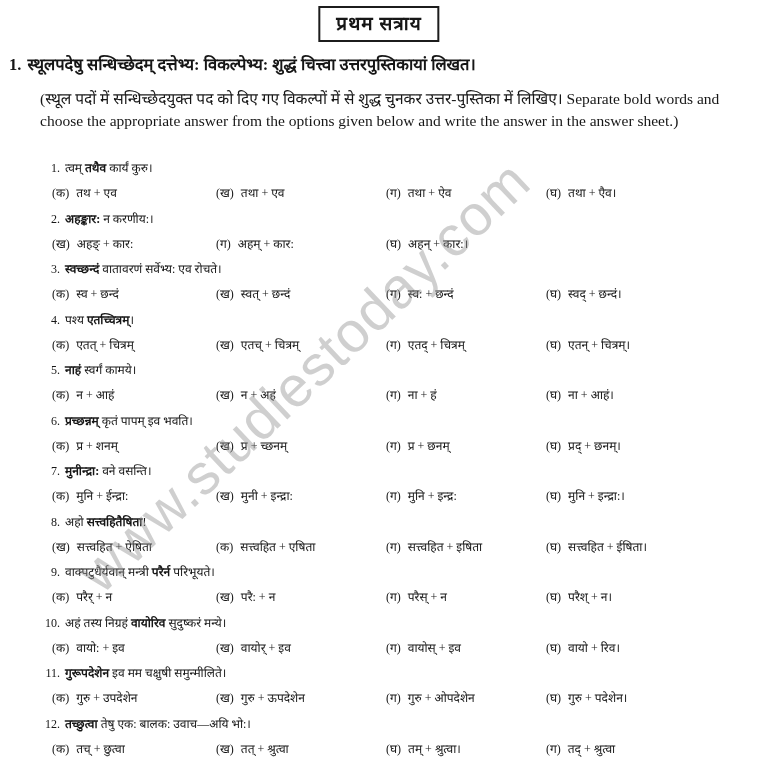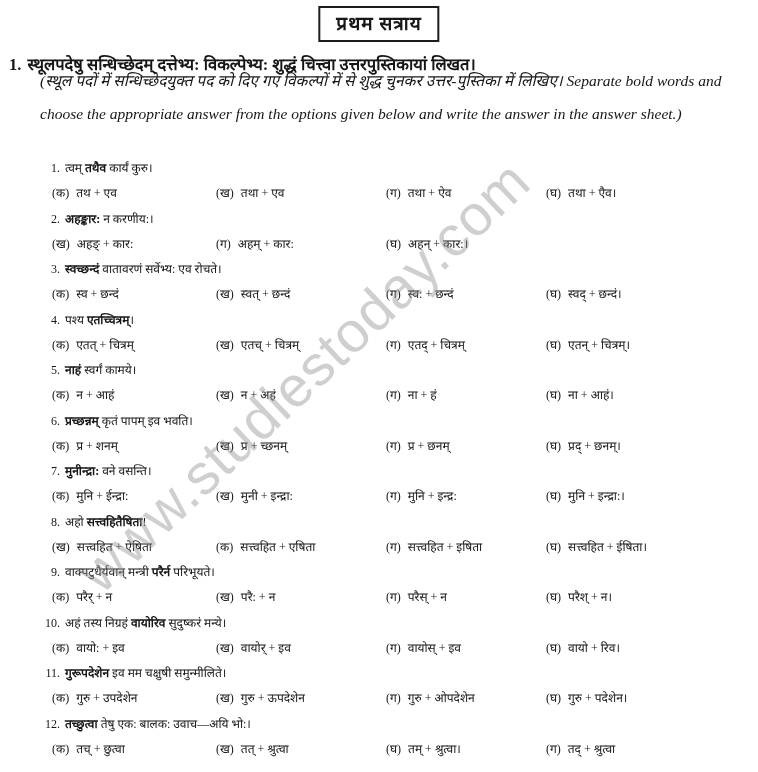--- a/index.html
+++ b/index.html
@@ -19,22 +19,22 @@
     letter-spacing:1px;
     background:#fff;
     text-align:right;
   }
   .q-head{
     position:absolute;top:53px;left:9px;width:720px;
     font-size:16.5px;font-weight:bold;line-height:24px;
   }
   .q-num{display:inline-block;margin-right:6px;font-weight:bold;}
   .instr{
-    position:absolute;top:64px;left:40px;width:688px;
-    font-size:15.5px;line-height:33px;font-style:italic;
+    position:absolute;top:88px;left:40px;width:688px;
+    font-size:15.5px;line-height:22px;
   }
   .items{
     position:absolute;top:156px;left:36px;width:706px;
     font-size:12px;
   }
   .item{height:50.5px;}
   .stmt-row{height:25px;line-height:25px;white-space:nowrap;}
   .inum{display:inline-block;min-width:24px;text-align:right;margin-right:5px;}
   .stmt b{font-weight:bold;}
   .opts{

